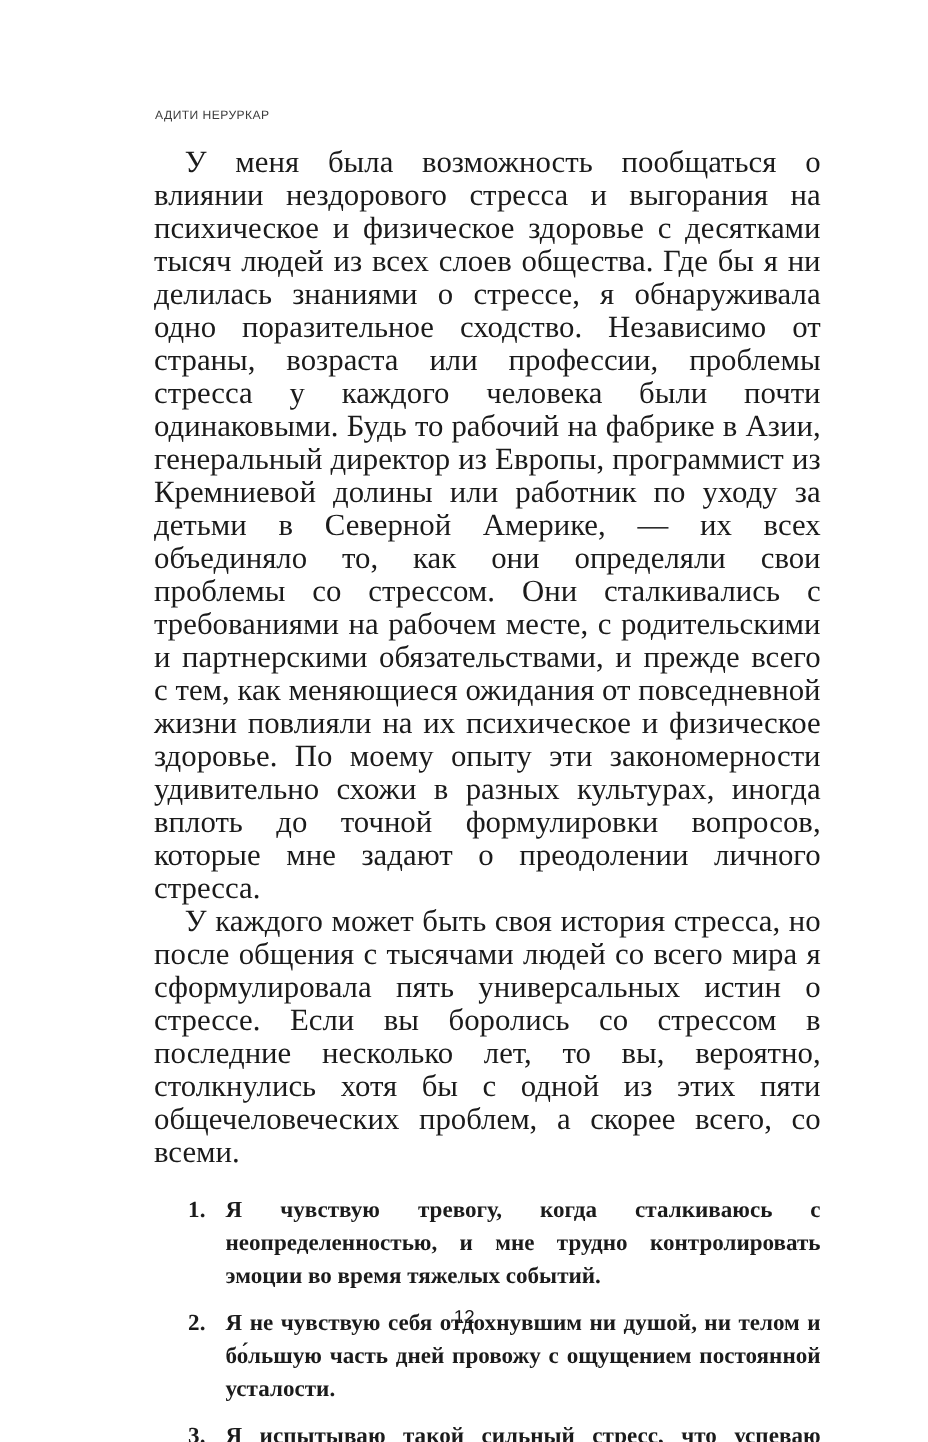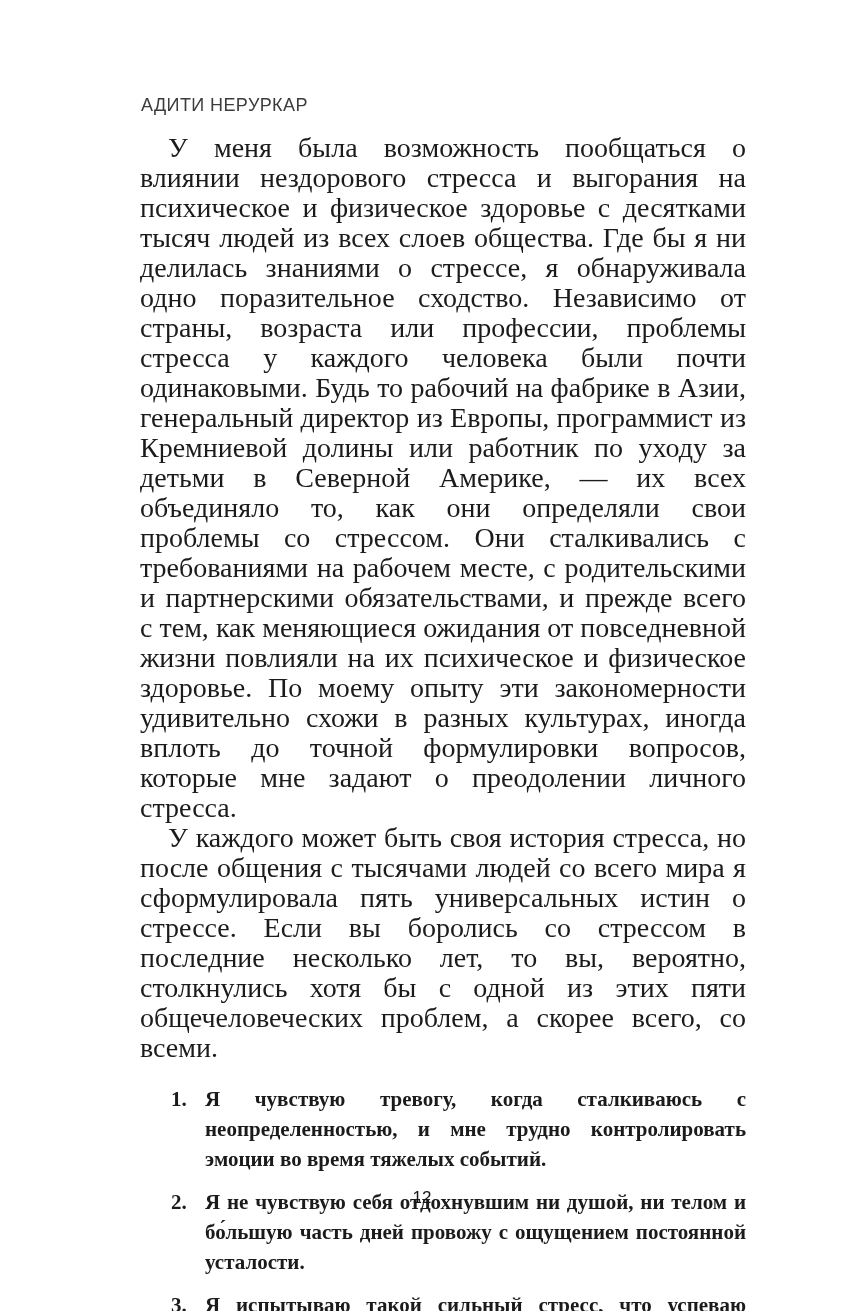--- a/index.html
+++ b/index.html
@@ -13,21 +13,21 @@
       position: relative;
       overflow: hidden;
       font-family: "Liberation Serif", serif;
       color: #1b1b1b;
     }
     .running-header {
       position: absolute;
       left: 141px;
       top: 96px;
       font-family: "Liberation Sans", sans-serif;
-      font-size: 18px;
+      font-size: 11px;
       line-height: 18px;
       letter-spacing: 0.4px;
       color: #3c3c3c;
       white-space: nowrap;
     }
     .text-block {
       position: absolute;
       left: 140px;
       top: 133px;
       width: 606px;

